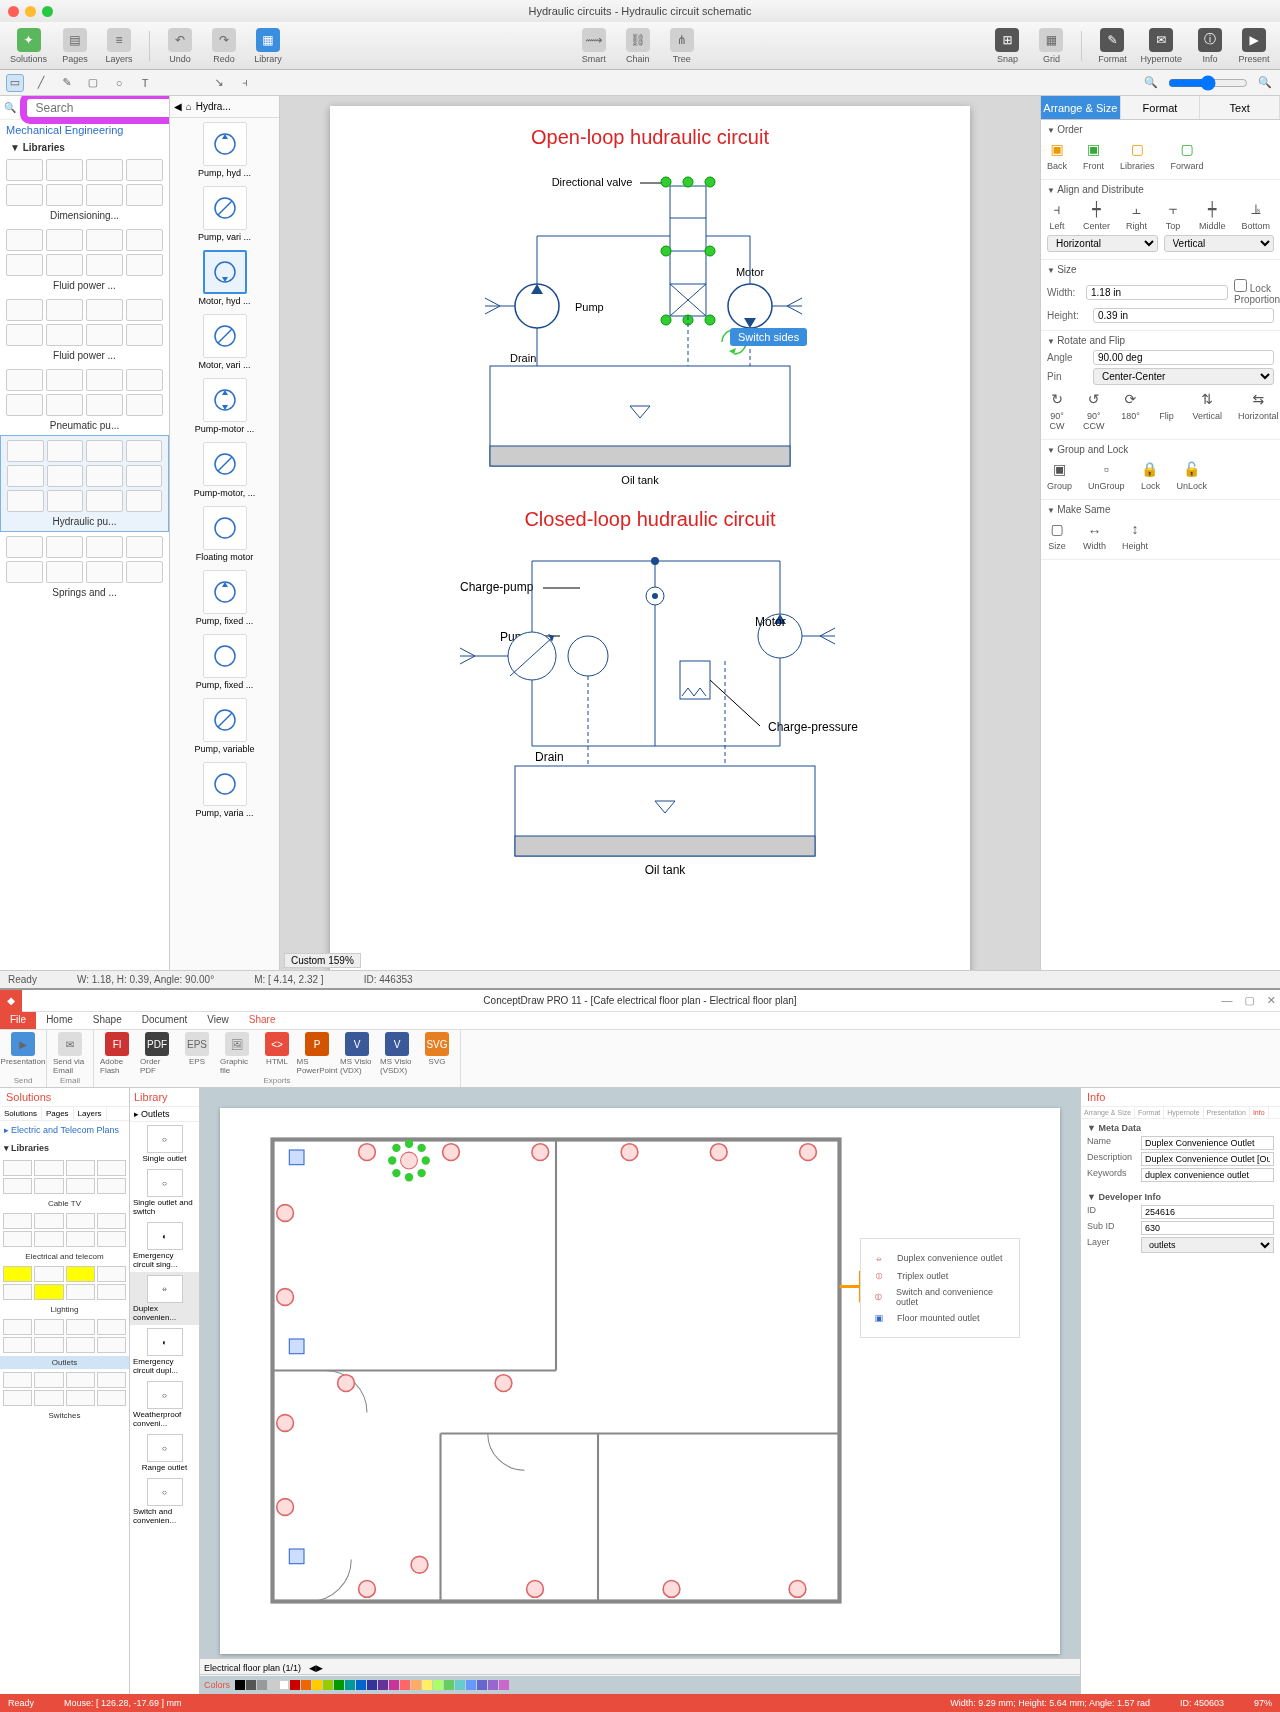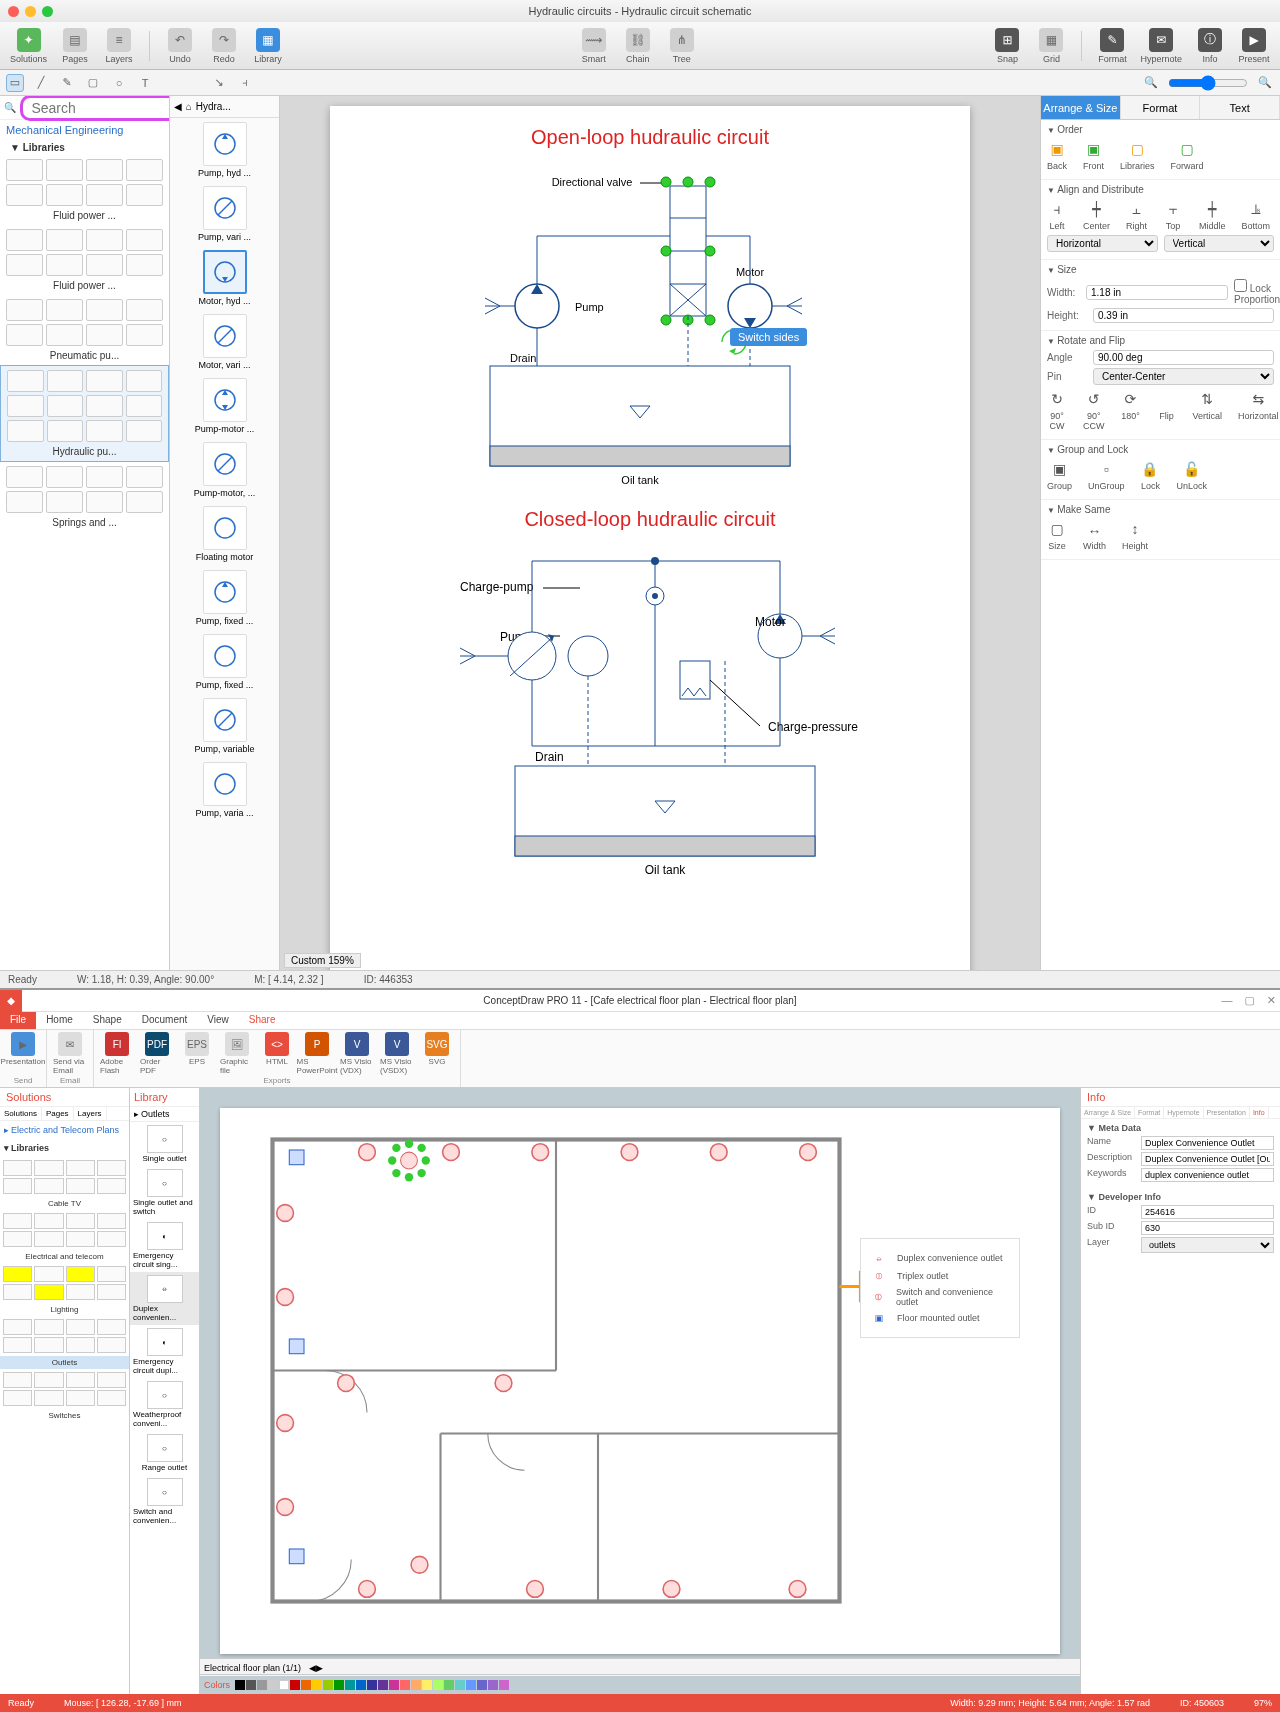--- a/index.html
+++ b/index.html
@@ -24,21 +24,21 @@
 .spacer{flex:1}
 
 .subtoolbar { height: 26px; background: #f4f4f4; border-bottom: 1px solid #ccc; display:flex; align-items:center; padding:0 6px; gap:8px; font-size:11px; color:#666;}
 .stool{width:18px;height:18px;display:flex;align-items:center;justify-content:center;border:1px solid transparent;border-radius:3px}
 .stool.sel{background:#d0e4f5;border-color:#7fb3dd}
 
 .body1 { flex: 1; display: flex; overflow: hidden; }
 
 .leftpanel { width: 170px; background: #fff; border-right: 1px solid #ccc; display:flex; flex-direction:column; font-size:10px; overflow-y:auto; }
 .searchbar{height:24px;display:flex;align-items:center;padding:0 4px;border-bottom:1px solid #eee; gap:4px}
-.searchbar input{flex:1;border:3px solid #d946ef;border-radius:10px;padding:2px 8px;font-size:14px}
+.searchbar input{flex:1;border:7px solid #d946ef;border-radius:10px;padding:2px 8px;font-size:12px}
 .lp-head{color:#2a6fc9;padding:4px 6px;font-size:11px}
 .lp-sub{color:#333;padding:2px 10px;font-weight:bold}
 .lp-group{padding:4px 6px;text-align:center}
 .lp-grid{display:grid;grid-template-columns:repeat(4,1fr);gap:3px;margin-bottom:4px}
 .lp-cell{height:22px;border:1px solid #ccc;background:#fafafa;border-radius:2px}
 .lp-label{font-size:10px;color:#333}
 
 .shapelib{width:110px;background:#fafafa;border-right:1px solid #ccc;display:flex;flex-direction:column;font-size:9px;}
 .sl-head{height:22px;display:flex;align-items:center;padding:0 4px;border-bottom:1px solid #ddd;font-size:10px;gap:4px}
 .sl-item{display:flex;flex-direction:column;align-items:center;padding:4px;gap:2px}
@@ -226,20 +226,33 @@
   <div class="body1">
 
     <div class="leftpanel">
       <div class="searchbar">
         <span>🔍</span>
         <input placeholder="Search" style="">
 
       </div>
       <div class="lp-head">Mechanical Engineering</div>
       <div class="lp-sub">▼ <span>Libraries</span></div>
+      <div class="lp-group">
+          <div class="lp-grid">
+            <div class="lp-cell"></div>
+            <div class="lp-cell"></div>
+            <div class="lp-cell"></div>
+            <div class="lp-cell"></div>
+            <div class="lp-cell"></div>
+            <div class="lp-cell"></div>
+            <div class="lp-cell"></div>
+            <div class="lp-cell"></div>
+          </div>
+          <div class="lp-label">Dimensioning...</div>
+        </div>
       <div class="lp-group">
           <div class="lp-grid">
             <div class="lp-cell"></div>
             <div class="lp-cell"></div>
             <div class="lp-cell"></div>
             <div class="lp-cell"></div>
             <div class="lp-cell"></div>
             <div class="lp-cell"></div>
             <div class="lp-cell"></div>
             <div class="lp-cell"></div>
@@ -704,21 +717,21 @@
         </div>
         <div class="rgroup-label">Email</div>
       </div>
     <div class="rgroup">
         <div class="rgroup-items">
       <div class="rgi">
             <div class="rgico" style="background:#c33;color:#fff">Fl</div>
             <span>Adobe Flash</span>
           </div>
       <div class="rgi">
-            <div class="rgico" style="background:#0c4a6e;color:#fff">PDF</div>
+            <div class="rgico" style="background:#404040;color:#fff">PDF</div>
             <span>Order PDF</span>
           </div>
       <div class="rgi">
             <div class="rgico">EPS</div>
             <span>EPS</span>
           </div>
       <div class="rgi">
             <div class="rgico">🖼</div>
             <span>Graphic file</span>
           </div>

